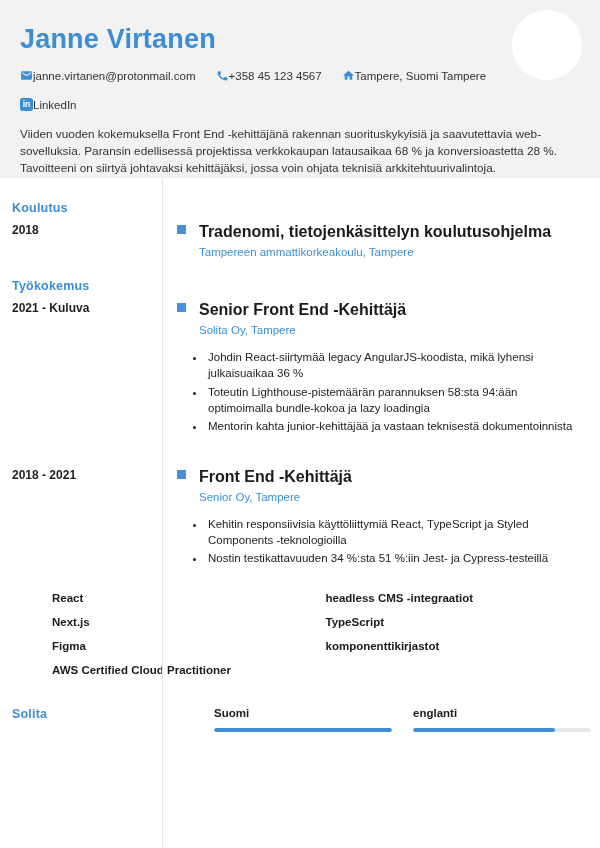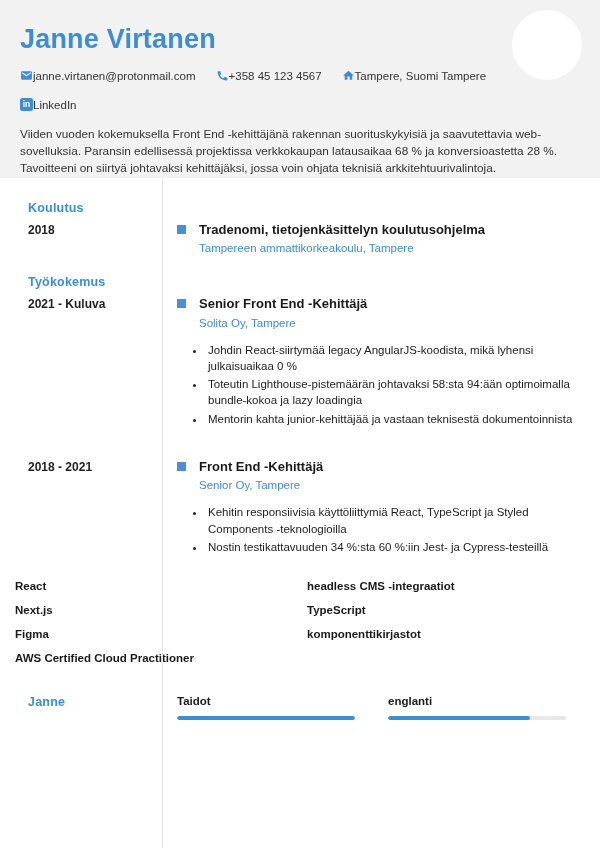--- a/index.html
+++ b/index.html
@@ -49,49 +49,49 @@
     max-width: 562px;
   }
 
   
   .main { position: relative; height: 670px; padding-top: 2px; }
   .divider {
     position: absolute; left: 162px; top: 0; bottom: 0;
     width: 1px; background: #e4e4e4;
   }
   .row { display: flex; }
-  .left  { width: 162px; flex-shrink: 0; padding-left: 28px; }
+  .left  { width: 162px; flex-shrink: 0; padding-left: 12px; }
   .right { flex: 1; padding-left: 15px; padding-right: 20px; }
 
   .section { margin-top: 21px; }
   .section-title {
     font-size: 12.5px; font-weight: bold; color: var(--accent);
     letter-spacing: 0.2px;
   }
   .entry-row { margin-top: 7px; }
   .entry-row + .entry-row { margin-top: 30px; }
   .date { font-size: 12px; font-weight: bold; color: #1f1f1f; padding-top: 1px; }
 
   .entry-head { display: flex; align-items: flex-start; }
   .sq {
     width: 9px; height: 9px; background: #4a90d9;
     margin-top: 3px; margin-right: 13px; flex-shrink: 0;
   }
-  .etitle { font-size: 13px; font-weight: bold; color: #1a1a1a; line-height: 1.25; }
+  .etitle { font-size: 16px; font-weight: bold; color: #1a1a1a; line-height: 1.25; }
   .esub   { font-size: 11.5px; font-weight: normal; color: var(--accent); margin-top: 4px; }
 
   ul.bullets {
     margin: 13px 0 0 29px;
     font-size: 11.5px; line-height: 1.42; color: #222222;
     list-style: disc outside;
   }
   ul.bullets li { padding-left: 2px; margin-bottom: 2px; }
 
   
-  .two-col { display: grid; grid-template-columns: 1fr 1fr; column-gap: 19px; }
+  .two-col { display: grid; grid-template-columns: 1fr 1fr; column-gap: 19px; margin-left: 37px; }
   ul.skills { list-style: none; }
   ul.skills li {
     font-size: 11.5px; font-weight: bold; color: #1a1a1a;
     height: 24px; line-height: 16px;
   }
 
   
   .lang-item { padding-right: 2px; }
   .lang-name { font-size: 11.5px; font-weight: bold; color: #1a1a1a; }
   .lang-track {
@@ -183,42 +183,42 @@
         </div>
         <div class="right">
           <div class="entry-head">
             <span class="sq"></span>
             <div>
               <div class="etitle">Senior Front End -Kehittäjä</div>
               <div class="esub">Solita Oy, Tampere</div>
             </div>
           </div>
           <ul class="bullets">
-            <li>Johdin React-siirtymää legacy AngularJS-koodista, mikä lyhensi julkaisuaikaa 0 %</li>
-            <li>Toteutin Lighthouse-pistemäärän johtavaksi 58:sta 94:ään optimoimalla bundle-kokoa ja lazy loadingia</li>
+            <li>Johdin React-siirtymää legacy AngularJS-koodista, mikä lyhensi julkaisuaikaa 36 %</li>
+            <li>Toteutin Lighthouse-pistemäärän parannuksen 58:sta 94:ään optimoimalla bundle-kokoa ja lazy loadingia</li>
             <li>Mentorin kahta junior-kehittäjää ja vastaan teknisestä dokumentoinnista</li>
           </ul>
         </div>
       </div>
 
       <div class="row entry-row">
         <div class="left">
           <div class="date">2018 - 2021</div>
         </div>
         <div class="right">
           <div class="entry-head">
             <span class="sq"></span>
             <div>
               <div class="etitle">Front End -Kehittäjä</div>
               <div class="esub">Senior Oy, Tampere</div>
             </div>
           </div>
           <ul class="bullets">
             <li>Kehitin responsiivisia käyttöliittymiä React, TypeScript ja Styled Components -teknologioilla</li>
-            <li>Nostin testikattavuuden 34 %:sta 60 %:iin Jest- ja Cypress-testeillä</li>
+            <li>Nostin testikattavuuden 34 %:sta 51 %:iin Jest- ja Cypress-testeillä</li>
           </ul>
         </div>
       </div>
     </section>
 
     <section class="section">
       <div class="row">
         <div class="right">
           <div class="two-col">
             <ul class="skills">
@@ -233,26 +233,26 @@
               <li>komponenttikirjastot</li>
             </ul>
           </div>
         </div>
       </div>
     </section>
 
     <section class="section">
       <div class="row">
         <div class="left">
-          <h2 class="section-title">Janne</h2>
+          <h2 class="section-title">Solita</h2>
         </div>
         <div class="right">
           <div class="two-col">
             <div class="lang-item">
-              <div class="lang-name">Taidot</div>
+              <div class="lang-name">Suomi</div>
               <div class="lang-track">
                 <div class="lang-fill" style="width: 100%;"></div>
               </div>
             </div>
             <div class="lang-item">
               <div class="lang-name">englanti</div>
               <div class="lang-track">
                 <div class="lang-fill" style="width: 80%;"></div>
               </div>
             </div>

